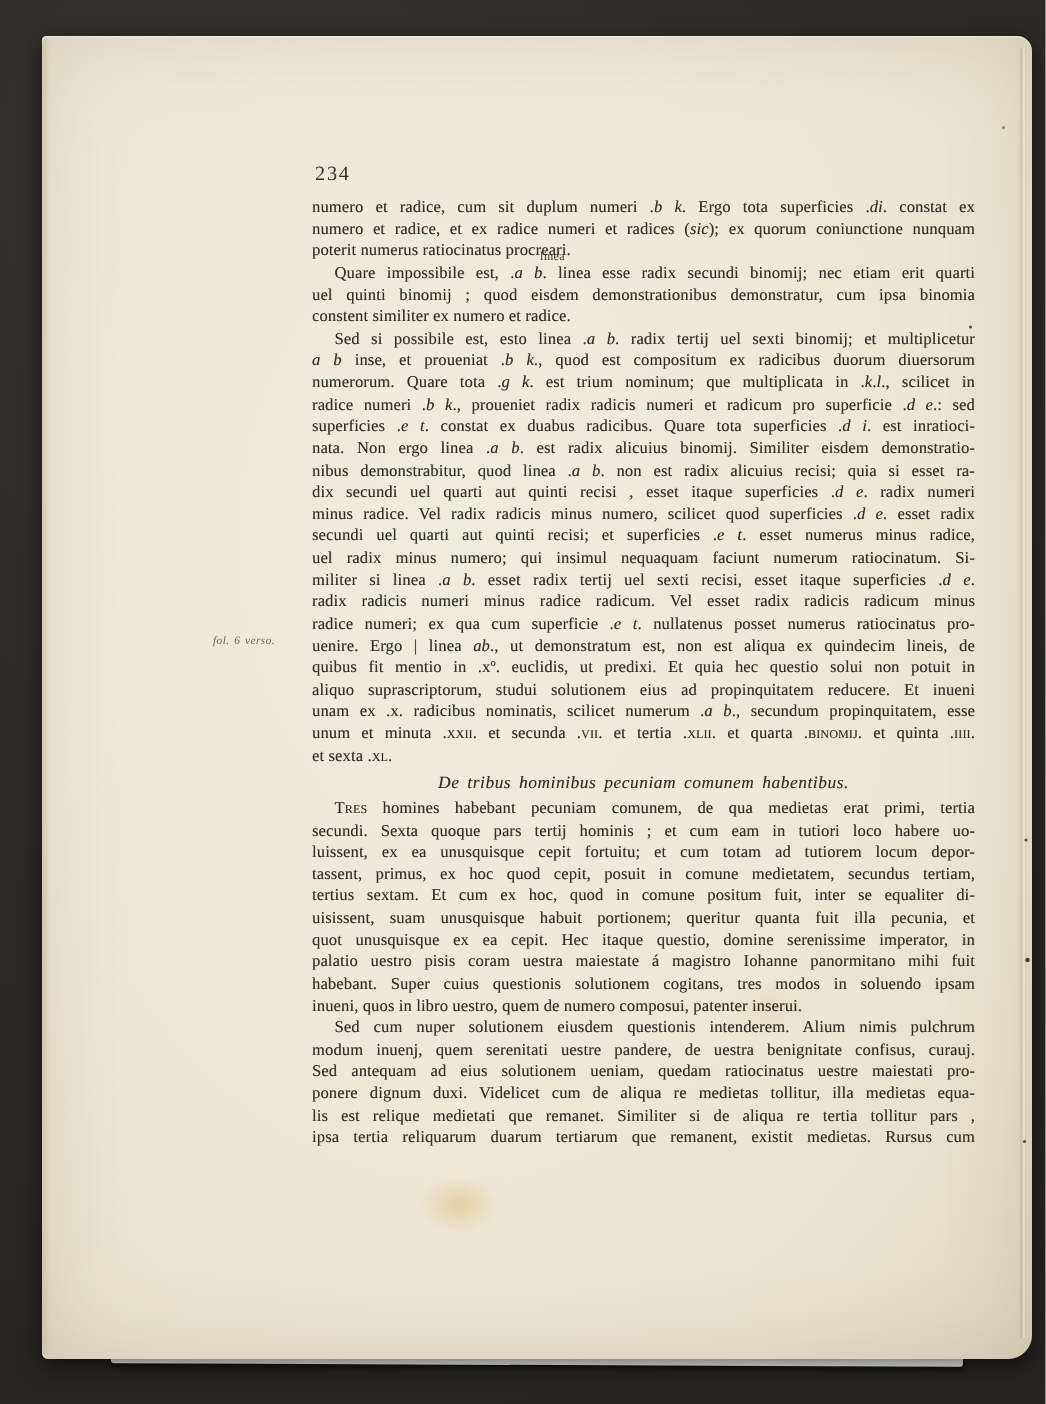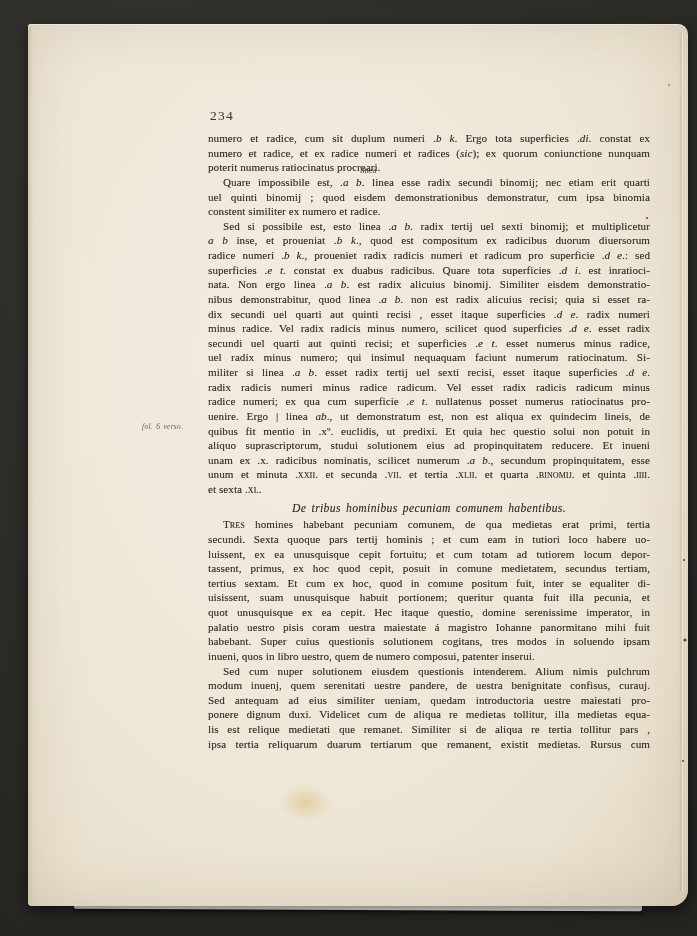--- a/index.html
+++ b/index.html
@@ -107,20 +107,21 @@
         <div class="line last">poterit numerus ratiocinatus procreari.</div>
       </div>
       <div class="block para">
         <div class="line indent">Quare impossibile est, .<i>a b</i>. linea esse radix secundi binomij; nec etiam erit quarti</div>
         <div class="line">uel quinti binomij ; quod eisdem demonstrationibus demonstratur, cum ipsa binomia</div>
         <div class="line last">constent similiter ex numero et radice.</div>
       </div>
       <div class="block para">
         <div class="line indent">Sed si possibile est, esto linea .<i>a b</i>. radix tertij uel sexti binomij; et multiplicetur</div>
         <div class="line"><i>a b</i> inse, et proueniat .<i>b k</i>., quod est compositum ex radicibus duorum diuersorum</div>
+        <div class="line">numerorum. Quare tota .<i>g k</i>. est trium nominum; que multiplicata in .<i>k</i>.<i>l</i>., scilicet in</div>
         <div class="line">radice numeri .<i>b k</i>., proueniet radix radicis numeri et radicum pro superficie .<i>d e</i>.: sed</div>
         <div class="line">superficies .<i>e t</i>. constat ex duabus radicibus. Quare tota superficies .<i>d i</i>. est inratioci-</div>
         <div class="line">nata. Non ergo linea .<i>a b</i>. est radix alicuius binomij. Similiter eisdem demonstratio-</div>
         <div class="line">nibus demonstrabitur, quod linea .<i>a b</i>. non est radix alicuius recisi; quia si esset ra-</div>
         <div class="line">dix secundi uel quarti aut quinti recisi , esset itaque superficies .<i>d e</i>. radix numeri</div>
         <div class="line">minus radice. Vel radix radicis minus numero, scilicet quod superficies .<i>d e</i>. esset radix</div>
         <div class="line">secundi uel quarti aut quinti recisi; et superficies .<i>e t</i>. esset numerus minus radice,</div>
         <div class="line">uel radix minus numero; qui insimul nequaquam faciunt numerum ratiocinatum. Si-</div>
         <div class="line">militer si linea .<i>a b</i>. esset radix tertij uel sexti recisi, esset itaque superficies .<i>d e</i>.</div>
         <div class="line">radix radicis numeri minus radice radicum. Vel esset radix radicis radicum minus</div>
@@ -143,19 +144,19 @@
         <div class="line">tertius sextam. Et cum ex hoc, quod in comune positum fuit, inter se equaliter di-</div>
         <div class="line">uisissent, suam unusquisque habuit portionem; queritur quanta fuit illa pecunia, et</div>
         <div class="line">quot unusquisque ex ea cepit. Hec itaque questio, domine serenissime imperator, in</div>
         <div class="line">palatio uestro pisis coram uestra maiestate á magistro Iohanne panormitano mihi fuit</div>
         <div class="line">habebant. Super cuius questionis solutionem cogitans, tres modos in soluendo ipsam</div>
         <div class="line last">inueni, quos in libro uestro, quem de numero composui, patenter inserui.</div>
       </div>
       <div class="block para">
         <div class="line indent">Sed cum nuper solutionem eiusdem questionis intenderem. Alium nimis pulchrum</div>
         <div class="line">modum inuenj, quem serenitati uestre pandere, de uestra benignitate confisus, curauj.</div>
-        <div class="line">Sed antequam ad eius similiter ueniam, quedam introductoria uestre maiestati pro-</div>
+        <div class="line">Sed antequam ad eius solutionem ueniam, quedam ratiocinatus uestre maiestati pro-</div>
         <div class="line">ponere dignum duxi. Videlicet cum de aliqua re medietas tollitur, illa medietas equa-</div>
         <div class="line">lis est relique medietati que remanet. Similiter si de aliqua re tertia tollitur pars ,</div>
         <div class="line">ipsa tertia reliquarum duarum tertiarum que remanent, existit medietas. Rursus cum</div>
       </div>
     </div>
 </div>
 
 </body></html>

